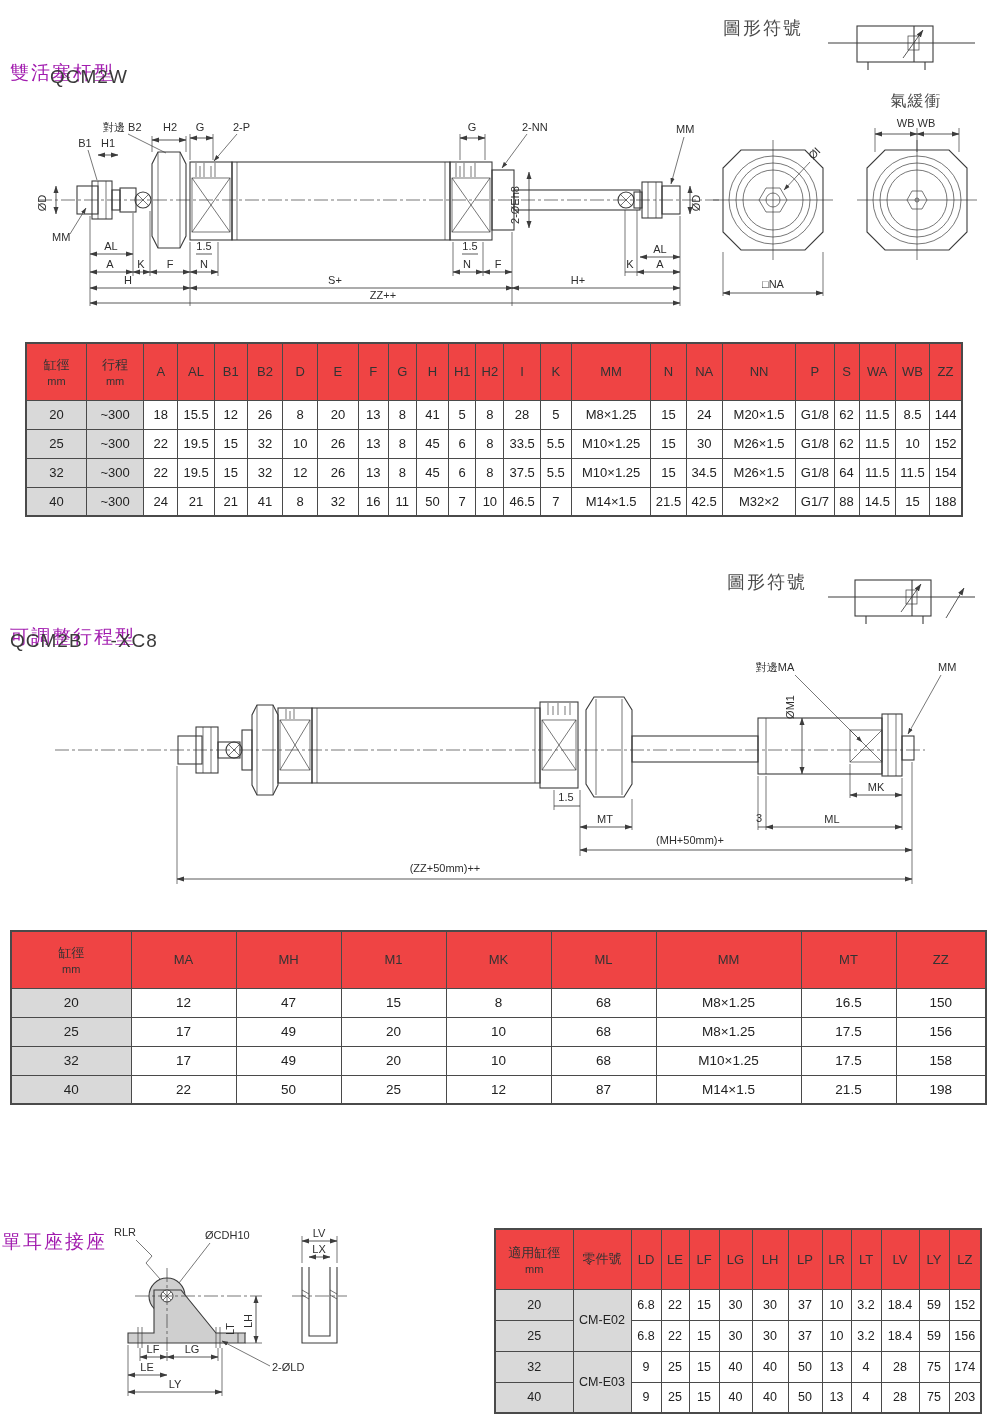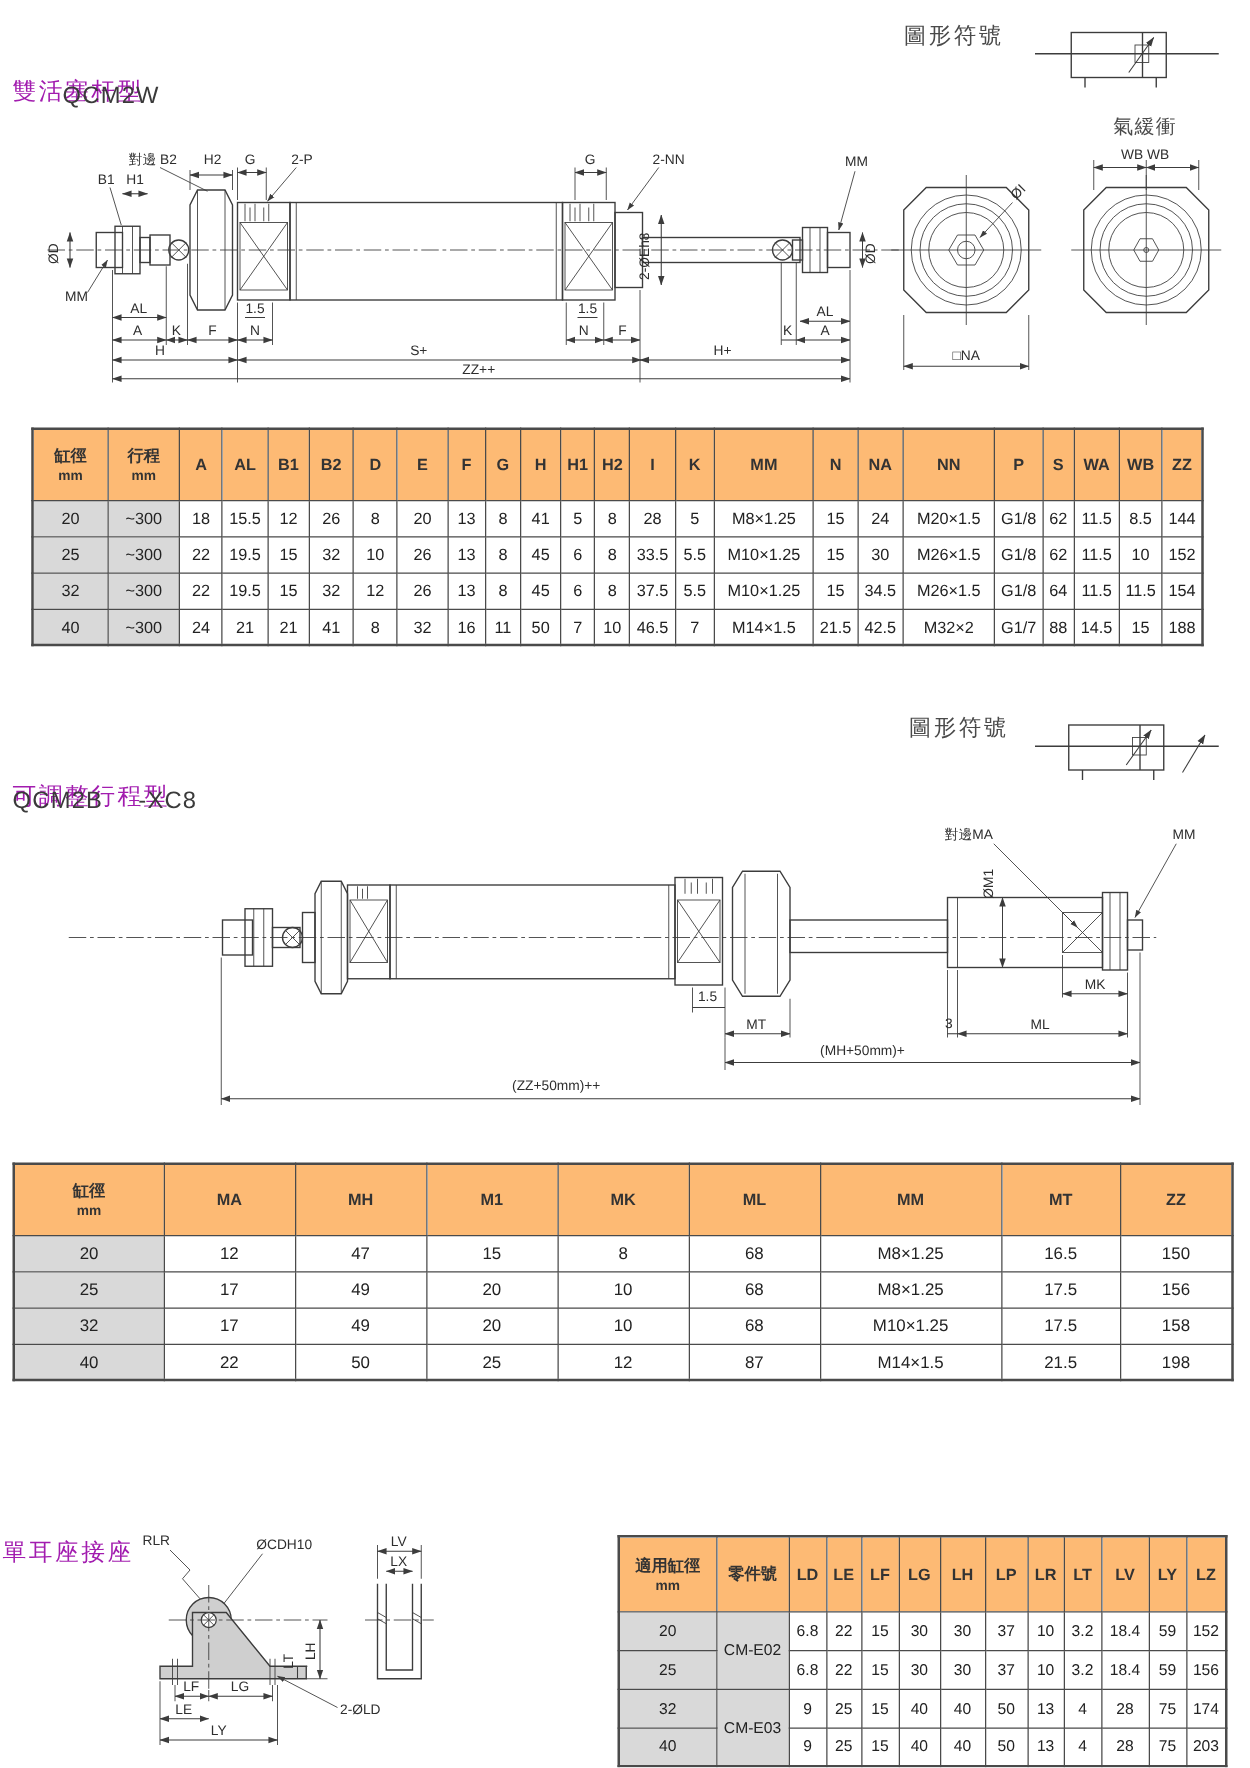--- a/index.html
+++ b/index.html
@@ -16,21 +16,21 @@
   .cl{fill:none;stroke:#3c3c3c;stroke-width:0.7;stroke-dasharray:14 3 3 3;}
   .dim{fill:none;stroke:#3c3c3c;stroke-width:0.85;}
   .fillg{fill:#cfcfcf;stroke:#3c3c3c;stroke-width:1.1;}
   text.dl{font-size:11px;fill:#2e2e2e;}
   text.cjk{font-size:16px;fill:#4a4a4a;letter-spacing:1px;}
   
   .dtable{position:absolute;border-collapse:collapse;table-layout:fixed;background:#fff;
           font-size:13px;color:#222;border:2px solid #4a4a4a;}
   .dtable th,.dtable td{border:1px solid #4a4a4a;text-align:center;vertical-align:middle;
           padding:0;overflow:hidden;white-space:nowrap;}
-  .dtable th{background:#fdba74;font-weight:bold;font-size:13px;color:#333;}
+  .dtable th{background:#ef4444;font-weight:normal;font-size:13px;color:#333;}
   .dtable td.gray{background:#d9d9d9;}
   .dtable .sub{font-size:11px;margin-top:1px;}
   #t1 thead tr{height:57px;} #t1 tbody tr{height:29px;}
   #t2 thead tr{height:57px;} #t2 tbody tr{height:29px;} #t2{font-size:13.5px;}
   #t3 thead tr{height:60px;} #t3 tbody tr{height:31px;} #t3{font-size:12.5px;}
 </style>
 </head>
 <body>
 
 <div id="page">

